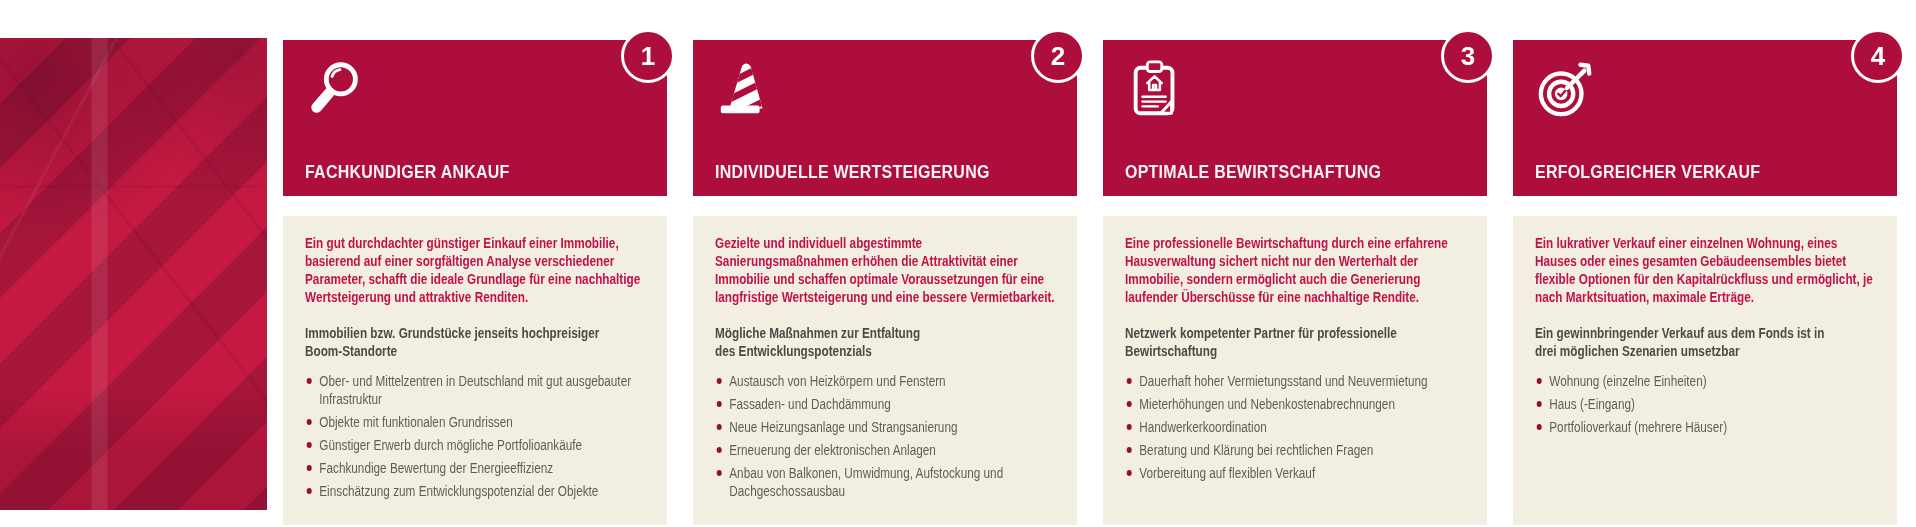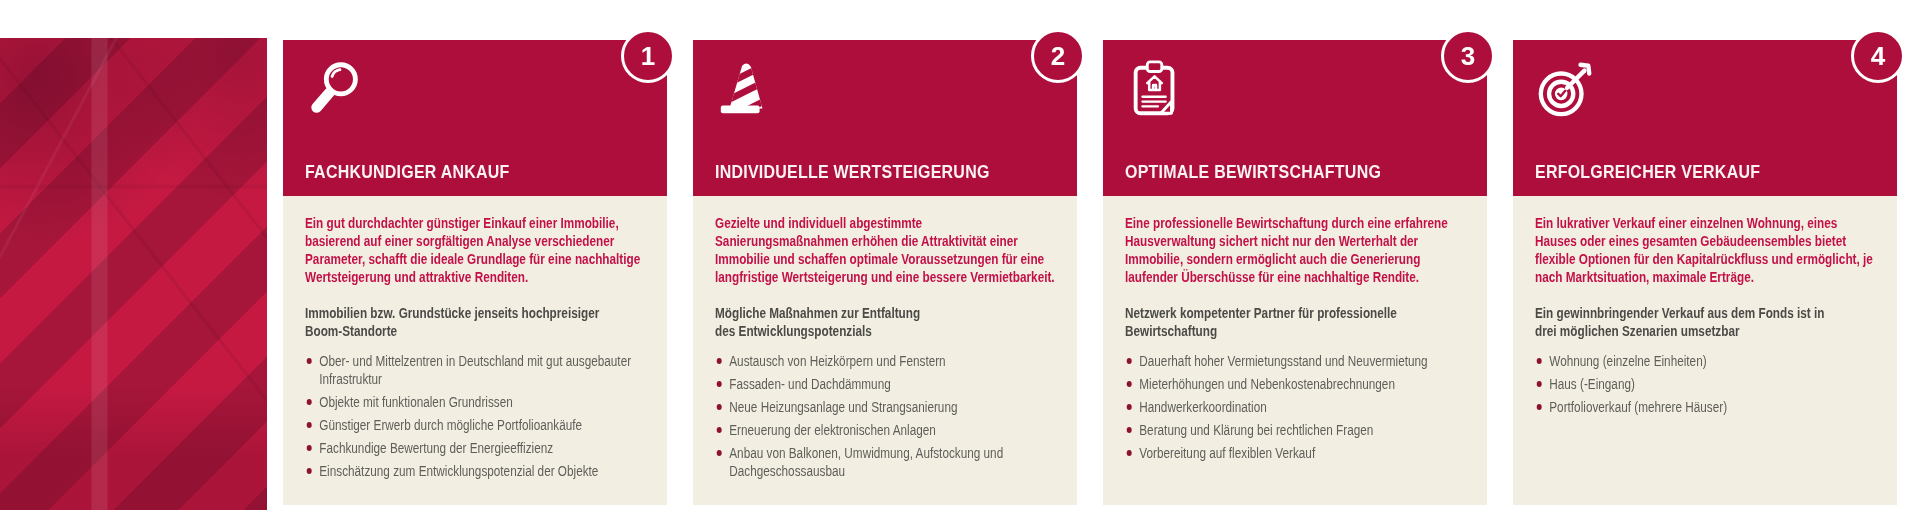--- a/index.html
+++ b/index.html
@@ -37,21 +37,21 @@
     position:absolute;top:-11px;right:-8px;width:48px;height:48px;border-radius:50%;
     background:#ae0e3c;border:3px solid #ffffff;color:#ffffff;font-weight:bold;font-size:26px;
     display:flex;align-items:center;justify-content:center;line-height:1;
   }
   .card-icon{width:62px;height:62px;}
   .card-title{
     color:#fbf2f4;font-size:19px;font-weight:bold;letter-spacing:0.3px;
     transform:scaleX(0.84);transform-origin:0 100%;width:119%;white-space:nowrap;
   }
   .card-body{
-    background:#f2efe2;margin-top:0;flex:1;box-sizing:border-box;
+    background:#f2efe2;margin-top:20px;flex:1;box-sizing:border-box;
     padding:18px 22px 20px;overflow:hidden;
   }
   .squeeze{transform:scaleX(0.84);transform-origin:0 0;width:119%;}
   .intro{color:#c41049;font-weight:bold;font-size:14px;line-height:18px;margin:0;}
   .subheading{
     color:#4b4a47;font-weight:bold;font-size:14px;line-height:18px;
     margin:18px 0 12px;white-space:pre-line;
   }
   ul.bullets{list-style:none;margin:0;padding:0;color:#5e5d59;font-size:14px;line-height:18px;}
   ul.bullets li{position:relative;padding-left:17px;margin:0 0 5px;}

